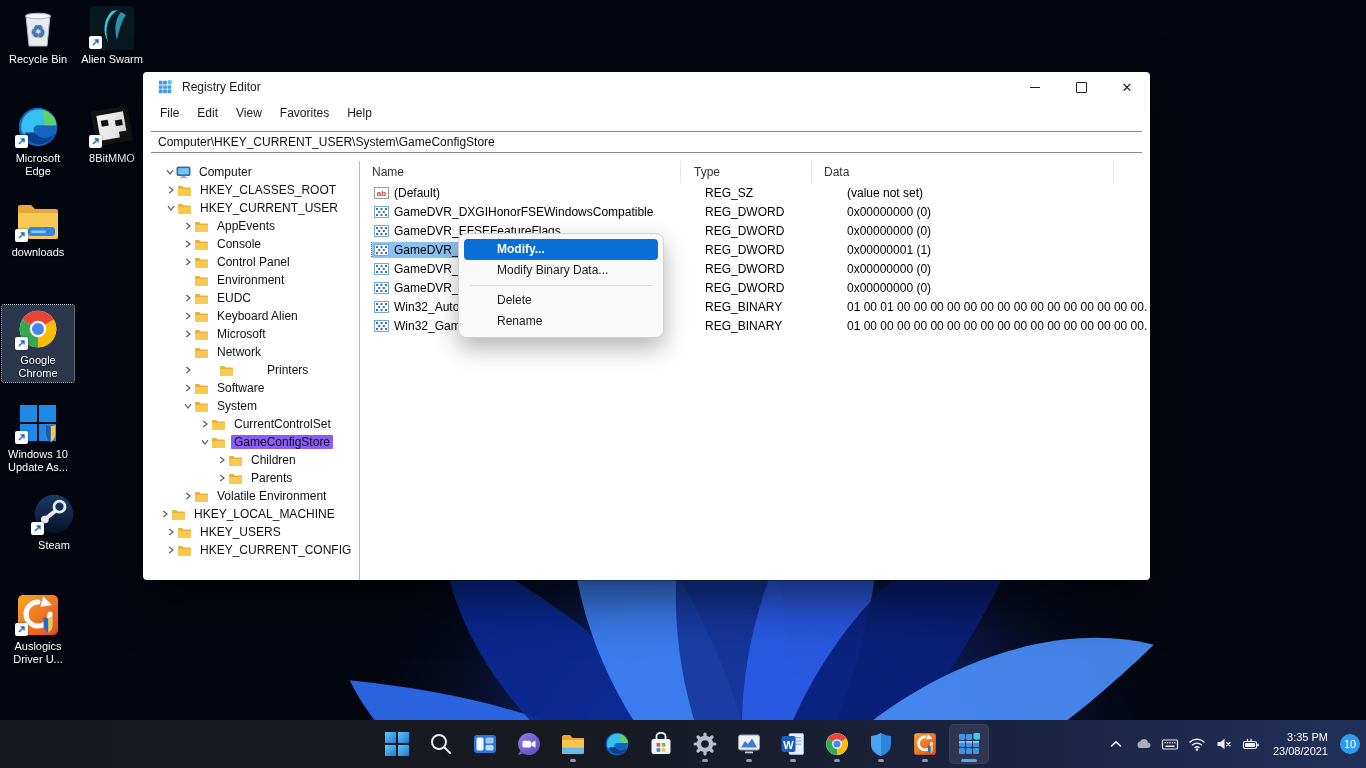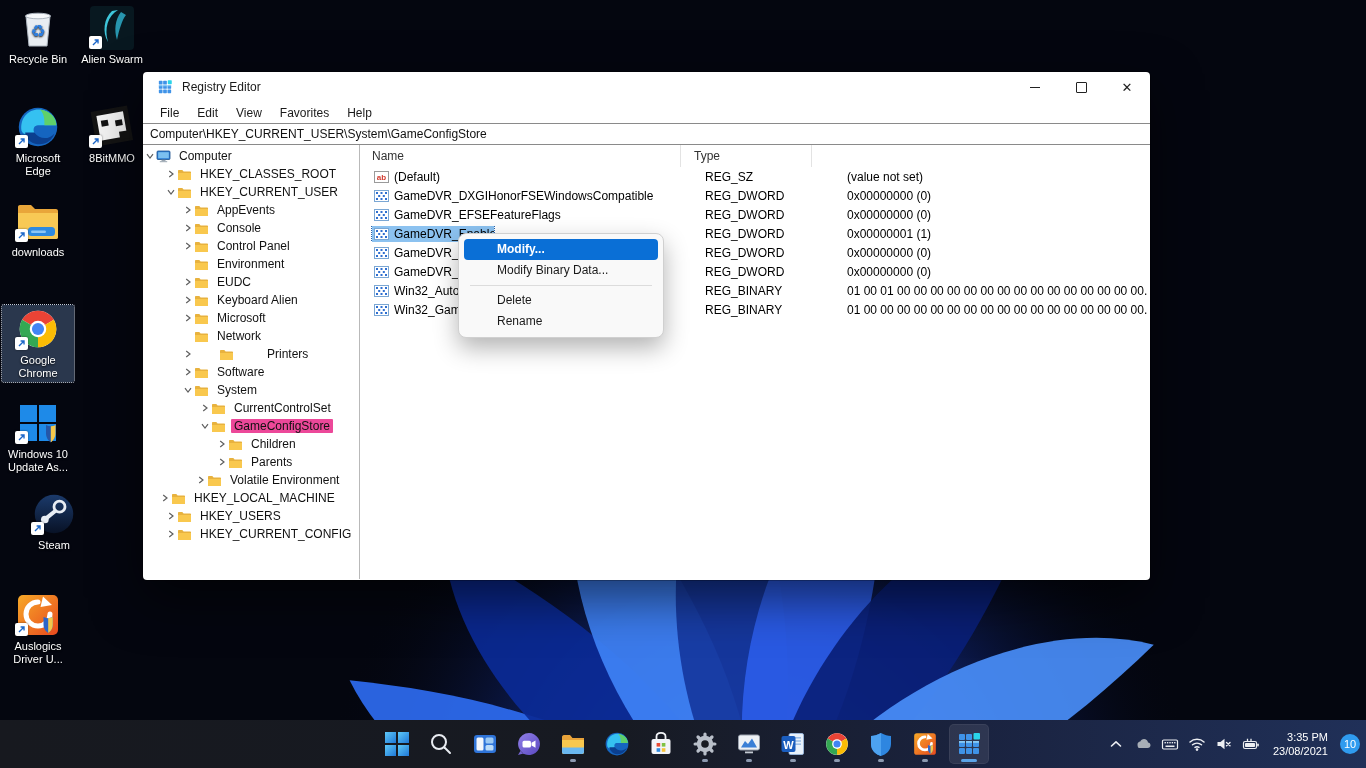--- a/index.html
+++ b/index.html
@@ -28,33 +28,33 @@
   .capbtns{display:flex;height:30px;}
   .cap{width:46px;height:30px;display:flex;align-items:center;justify-content:center;
     font-size:12px;color:#222;}
   .glyph-min{display:block;width:10px;height:1px;background:#222;}
   .glyph-max{display:block;width:9px;height:9px;border:1px solid #222;border-radius:1px;}
   .cap-close{font-size:13px;font-weight:300;}
 
   .menubar{height:21px;display:flex;align-items:center;padding-left:8px;font-size:12px;}
   .menu-item{padding:2px 9px;color:#1a1a1a;}
 
-  .addressbar{height:20px;margin:0;border:1px solid #8a8a8a;border-left:none;border-right:none;
+  .addressbar{height:20px;margin:8px;border:1px solid #8a8a8a;border-left:none;border-right:none;
     font-size:12px;line-height:20px;padding-left:7px;color:#111;background:#fff;white-space:nowrap;}
 
   .winbody{display:flex;height:434px;position:relative;}
   .tree{width:216px;overflow:hidden;padding-top:2px;font-size:12px;flex:none;}
   .trow{height:18px;display:flex;align-items:center;white-space:nowrap;}
   .chev{width:13px;height:10px;display:flex;align-items:center;justify-content:center;flex:none;}
   .chev svg{display:block;}
   .chev.exp svg{transform:rotate(90deg);}
   .ticon{width:16px;height:13px;margin-right:4px;flex:none;}
   .ticon svg{display:block;}
   .tlabel{padding:0 3px;color:#111;}
-  .tlabel.sel{background:#ec4899;border-radius:1px;}
+  .tlabel.sel{background:#8b5cf6;border-radius:1px;}
   .splitter{width:1px;background:#b9b9b9;flex:none;}
   .listpane{flex:1;position:relative;overflow:hidden;}
   .listheader{height:22px;display:flex;font-size:12px;color:#333;align-items:center;}
   .hcell{height:22px;line-height:22px;border-right:1px solid #e3e3e3;overflow:hidden;flex:none;}
   .hcell.c-name{width:308px;padding-left:12px;}
   .hcell.c-type{width:117px;padding-left:13px;}
   .hcell.c-data{width:289px;padding-left:12px;}
   .hcell.c-rest{flex:1;border-right:none;}
   .lrow{height:19px;display:flex;align-items:center;font-size:12px;color:#000;}
   .lcell{overflow:hidden;white-space:nowrap;flex:none;}
@@ -323,21 +323,21 @@
     <div class="menubar" id="menubar">
         <div class="menu-item">File</div>
         <div class="menu-item">Edit</div>
         <div class="menu-item">View</div>
         <div class="menu-item">Favorites</div>
         <div class="menu-item">Help</div>
       </div>
     <div class="addressbar">Computer\HKEY_CURRENT_USER\System\GameConfigStore</div>
     <div class="winbody">
       <div class="tree" id="tree">
-          <div class="trow" style="padding-left: 0;">
+          <div class="trow" style="padding-left: 20px;">
             <div class="chev exp">
               <svg width="8" height="8" viewBox="0 0 8 8">
                 <path d="M2.2 1 L6 4 L2.2 7" fill="none" stroke="#5f5f5f" stroke-width="1.2"></path>
               </svg>
             </div>
             <div class="ticon">
               <svg width="15" height="13" viewBox="0 0 15 13">
                 <rect x="1" y="1" width="13" height="8.5" rx="1" fill="#2f7fd6" stroke="#1b4f8a" stroke-width=".8"></rect>
                 <rect x="2.2" y="2.2" width="10.6" height="6" fill="#7cc0f0"></rect>
                 <rect x="5.5" y="9.8" width="4" height="1.4" fill="#9aa5b0"></rect>
@@ -569,21 +569,21 @@
               </svg>
             </div>
             <div class="ticon">
               <svg width="15" height="13" viewBox="0 0 15 13">
                 <path d="M1 3 C1 2.4 1.4 2 2 2 L5.3 2 L6.6 3.5 L13 3.5 C13.6 3.5 14 3.9 14 4.5 L14 11 C14 11.6 13.6 12 13 12 L2 12 C1.4 12 1 11.6 1 11 Z" fill="#e8b23e"></path>
                 <path d="M1 5 L14 5 L14 11 C14 11.6 13.6 12 13 12 L2 12 C1.4 12 1 11.6 1 11 Z" fill="#f9c84e"></path>
               </svg>
             </div>
             <div class="tlabel">Parents</div>
           </div>
-          <div class="trow" style="padding-left: 38px; margin-left: 13px;">
+          <div class="trow" style="padding-left: 38px;">
             <div class="chev">
               <svg width="8" height="8" viewBox="0 0 8 8">
                 <path d="M2.2 1 L6 4 L2.2 7" fill="none" stroke="#5f5f5f" stroke-width="1.2"></path>
               </svg>
             </div>
             <div class="ticon">
               <svg width="15" height="13" viewBox="0 0 15 13">
                 <path d="M1 3 C1 2.4 1.4 2 2 2 L5.3 2 L6.6 3.5 L13 3.5 C13.6 3.5 14 3.9 14 4.5 L14 11 C14 11.6 13.6 12 13 12 L2 12 C1.4 12 1 11.6 1 11 Z" fill="#e8b23e"></path>
                 <path d="M1 5 L14 5 L14 11 C14 11.6 13.6 12 13 12 L2 12 C1.4 12 1 11.6 1 11 Z" fill="#f9c84e"></path>
               </svg>
@@ -631,20 +631,21 @@
               </svg>
             </div>
             <div class="tlabel">HKEY_CURRENT_CONFIG</div>
           </div>
         </div>
       <div class="splitter"></div>
       <div class="listpane">
         <div class="listheader" id="listheader">
             <div class="hcell c-name">Name</div>
             <div class="hcell c-type">Type</div>
+            <div class="hcell c-data">Data</div>
             <div class="hcell c-rest"></div>
           </div>
         <div id="listrows">
             <div class="lrow">
               <div class="lcell c-name">
                 <div class="nameblock">
                   <div class="vicon">
                     <svg width="15" height="12" viewBox="0 0 15 12">
                       <rect x=".5" y=".5" width="14" height="11" fill="#fff" stroke="#9a9a9a"></rect>
                       <text x="7.5" y="9" font-size="8" fill="#d23b2f" text-anchor="middle" font-weight="bold">ab</text>

